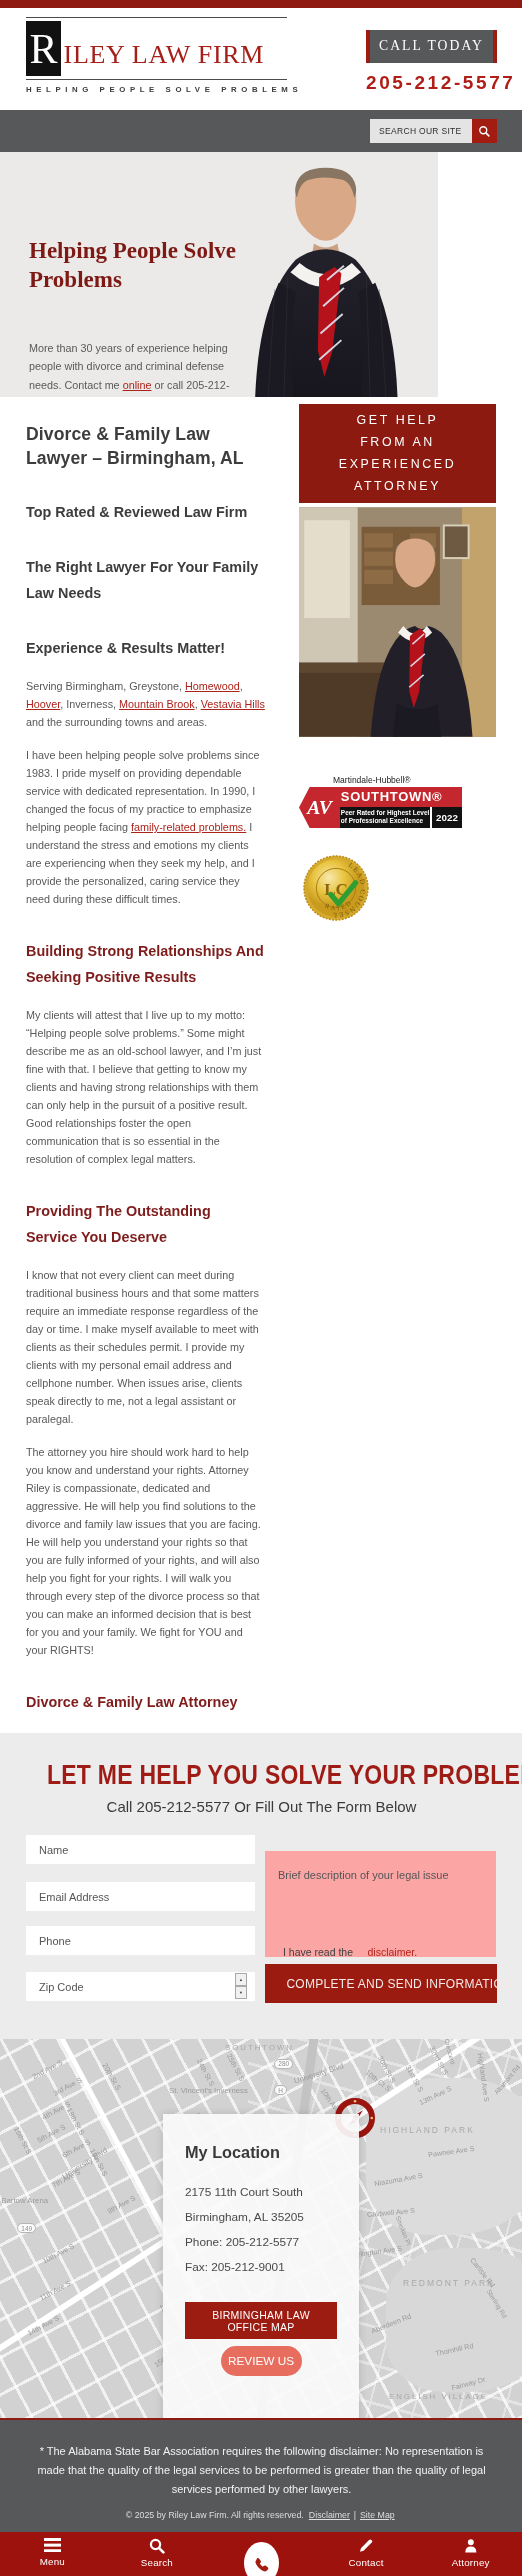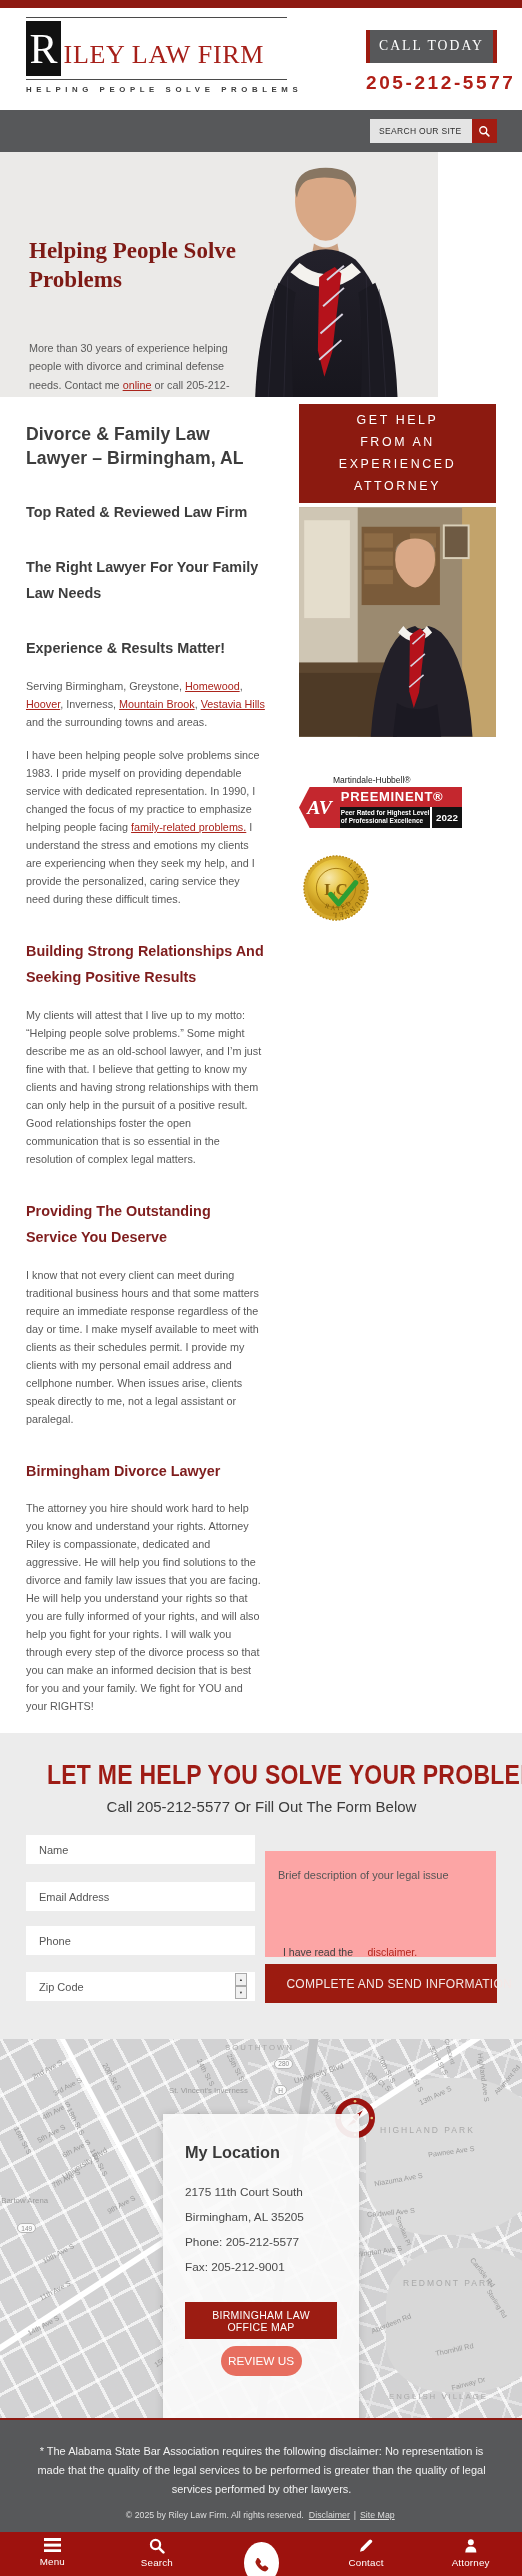--- a/index.html
+++ b/index.html
@@ -209,21 +209,20 @@
       <p>
         <span>Serving Birmingham, Greystone, </span><a class="redlink">Homewood</a><span>, </span><a class="redlink">Hoover</a><span>, Inverness, </span><a class="redlink">Mountain Brook</a><span>, </span><a class="redlink">Vestavia Hills</a><span> and the surrounding towns and areas.</span>
       </p>
       <p>
         <span>I have been helping people solve problems since 1983. I pride myself on providing dependable service with dedicated representation. In 1990, I changed the focus of my practice to emphasize helping people facing </span><a class="redlink">family-related problems.</a><span> I understand the stress and emotions my clients are experiencing when they seek my help, and I provide the personalized, caring service they need during these difficult times.</span>
       </p>
       <h3>Building Strong Relationships And Seeking Positive Results</h3>
       <p>My clients will attest that I live up to my motto: “Helping people solve problems.” Some might describe me as an old-school lawyer, and I’m just fine with that. I believe that getting to know my clients and having strong relationships with them can only help in the pursuit of a positive result. Good relationships foster the open communication that is so essential in the resolution of complex legal matters.</p>
       <h3>Providing The Outstanding Service You Deserve</h3>
       <p>I know that not every client can meet during traditional business hours and that some matters require an immediate response regardless of the day or time. I make myself available to meet with clients as their schedules permit. I provide my clients with my personal email address and cellphone number. When issues arise, clients speak directly to me, not a legal assistant or paralegal.</p>
-      <h3>Birmingham Divorce Lawyer</h3>
       <p>The attorney you hire should work hard to help you know and understand your rights. Attorney Riley is compassionate, dedicated and aggressive. He will help you find solutions to the divorce and family law issues that you are facing. He will help you understand your rights so that you are fully informed of your rights, and will also help you fight for your rights.  I will walk you through every step of the divorce process so that you can make an informed decision that is best for you and your family. We fight for YOU and your RIGHTS!</p>
       <h3>Divorce &amp; Family Law Attorney</h3>
       <p>
         <span>Whether your legal issue requires immediate action or you just need advice and counsel about how to proceed, please contact attorney Clyde Riley, at the Riley Law Firm in Birmingham, Alabama. You can reach me </span><a class="redlink">via email</a><span> or by calling 205-212-5577.</span>
       </p>
     </div>
 
     <div class="gethelp">
       <span>GET HELP</span>
       <span>FROM AN</span>
@@ -256,21 +255,21 @@
       <path d="M150 300 q28 18 62 2 l6 50 l-74 0z" fill="#1b1922"></path>
     </svg>
 
     <div class="av">
       <div class="av-brand">Martindale-Hubbell®</div>
       <div class="av-badge">
         <div class="av-hex">
             <span>AV</span>
           </div>
         <div class="av-col">
-          <div class="av-preeminent">PREEMINENT®</div>
+          <div class="av-preeminent">SOUTHTOWN®</div>
           <div class="av-bottom">
             <div class="av-peer">
                 <span><span>Peer Rated for Highest Level</span><br><span>of Professional Excellence</span></span>
               </div>
             <div class="av-year">2022</div>
           </div>
         </div>
       </div>
     </div>
 

